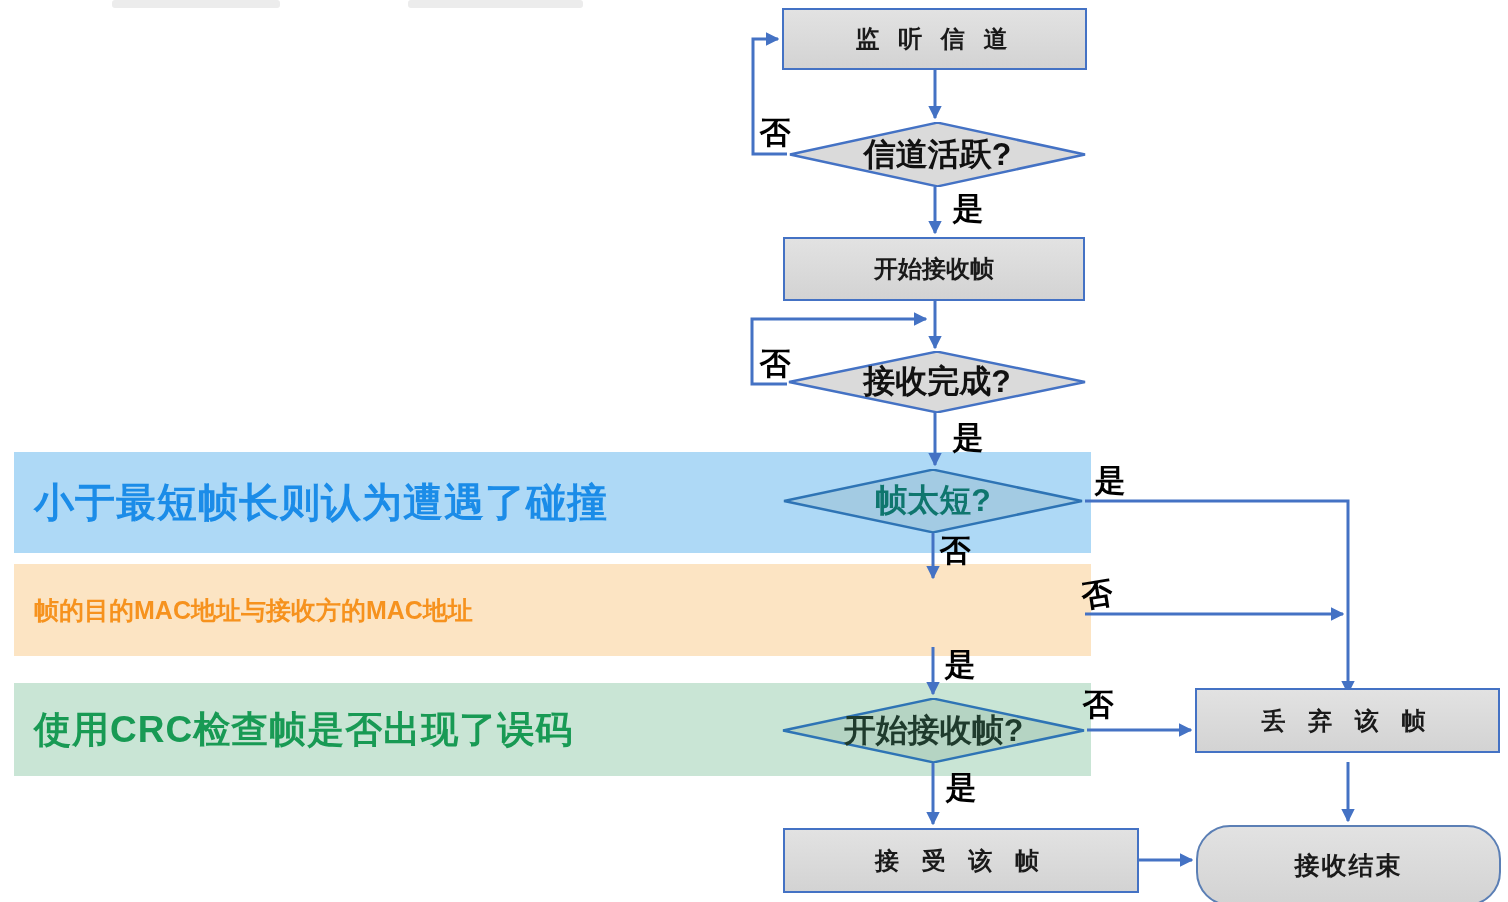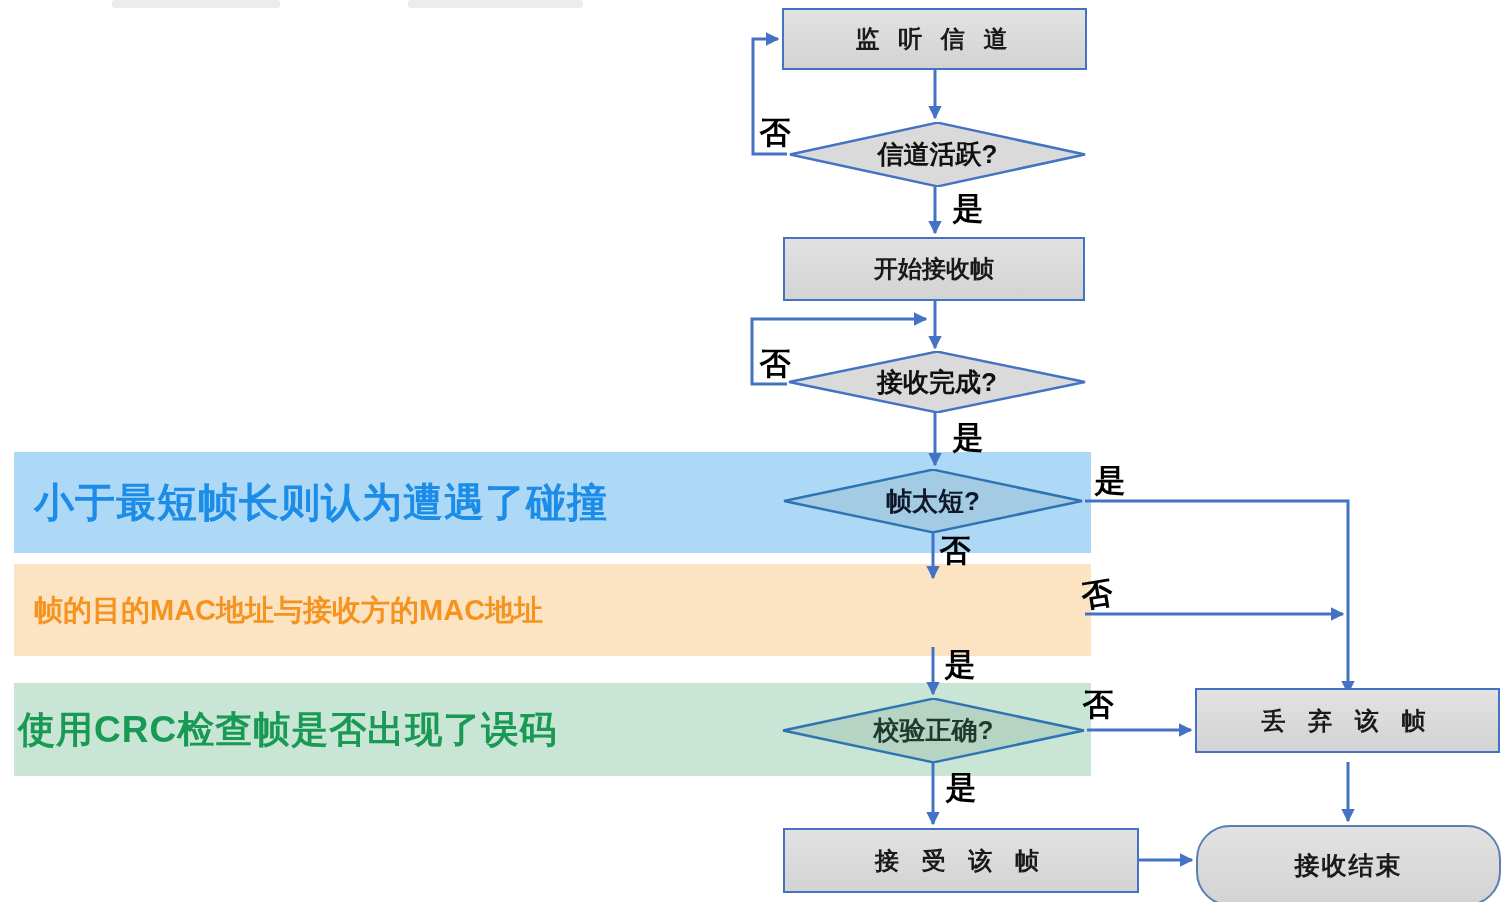--- a/index.html
+++ b/index.html
@@ -11,22 +11,22 @@
   .smudge{position:absolute;top:0;height:8px;background:#ececec;border-radius:3px;}
   .smudge.s1{left:112px;width:168px;}
   .smudge.s2{left:408px;width:175px;}
 
   
   .band{position:absolute;left:14px;width:1077px;display:flex;align-items:center;box-sizing:border-box;}
   .band-blue{top:452px;height:101px;background:#aed9f6;}
   .band-orange{top:564px;height:92px;background:#fce4c3;}
   .band-green{top:683px;height:93px;background:#c9e5d5;}
   .band-blue .band-text{color:#1b8ce8;font-size:40px;font-weight:bold;padding-left:20px;letter-spacing:1px;}
-  .band-green .band-text{color:#189a54;font-size:37px;font-weight:bold;padding-left:4px;letter-spacing:1px;}
-  .band-orange .band-text{color:#f6921e;font-size:29px;font-weight:bold;padding-left:20px;line-height:43px;}
+  .band-green .band-text{color:#189a54;font-size:37px;font-weight:bold;padding-left:20px;letter-spacing:1px;}
+  .band-orange .band-text{color:#f6921e;font-size:25px;font-weight:bold;padding-left:20px;line-height:43px;}
 
   
   svg.wires{position:absolute;left:0;top:0;width:1508px;height:902px;pointer-events:none;}
   .wire{fill:none;stroke:#4472c4;stroke-width:3;}
 
   
   .rect-node{
     position:absolute;display:flex;align-items:center;justify-content:center;
     background:linear-gradient(#e2e2e2,#d3d3d3);border:2.5px solid #4472c4;box-sizing:border-box;
     font-size:24px;font-weight:bold;color:#1a1a1a;
@@ -34,28 +34,28 @@
   .stadium-node{
     position:absolute;display:flex;align-items:center;justify-content:center;
     background:linear-gradient(#e2e2e2,#d3d3d3);border:2.5px solid #5b7fb5;box-sizing:border-box;
     border-radius:34px;font-size:25px;font-weight:bold;color:#1a1a1a;
   }
   .diamond-node{position:absolute;}
   .diamond-node svg{position:absolute;left:0;top:0;width:100%;height:100%;}
   .diamond-node .dlabel{
     position:absolute;left:0;top:0;width:100%;height:100%;
     display:flex;align-items:center;justify-content:center;
-    font-size:26px;font-weight:bold;color:#111;
+    font-size:32px;font-weight:bold;color:#111;
   }
   #n-listen{left:782px;top:8px;width:305px;height:62px;letter-spacing:6px;}
   #n-channel-active{left:787px;top:122px;width:301px;height:65px;}
   #n-start-receive{left:783px;top:237px;width:302px;height:64px;}
   #n-receive-done{left:786px;top:351px;width:302px;height:62px;}
   #n-frame-too-short{left:781px;top:469px;width:304px;height:64px;}
-  #n-frame-too-short .dlabel{color:#0f172a;}
+  #n-frame-too-short .dlabel{color:#0f766e;}
   #n-address-ok{left:781px;top:582px;width:304px;height:65px;}
   #n-address-ok .dlabel{color:#5c4721;}
   #n-crc-ok{left:780px;top:698px;width:307px;height:65px;}
   #n-crc-ok .dlabel{color:#1f3b2d;}
   #n-accept{left:783px;top:828px;width:356px;height:65px;letter-spacing:8px;}
   #n-discard{left:1195px;top:688px;width:305px;height:65px;letter-spacing:8px;}
   #n-finish{left:1196px;top:825px;width:305px;height:81px;letter-spacing:2px;}
 
   
   .edge-label{
@@ -150,21 +150,21 @@
       <polygon points="50,1 99,50 50,99 1,50" fill="#a3cbe3" stroke="#2e74b5" stroke-width="2.5" vector-effect="non-scaling-stroke"></polygon>
     </svg>
     <div class="dlabel">帧太短?</div>
   </div>
 
 
   <div class="diamond-node" id="n-crc-ok">
     <svg viewBox="0 0 100 100" preserveAspectRatio="none">
       <polygon points="50,1 99,50 50,99 1,50" fill="#b5d4c3" stroke="#2e74b5" stroke-width="2.5" vector-effect="non-scaling-stroke"></polygon>
     </svg>
-    <div class="dlabel">校验正确?</div>
+    <div class="dlabel">开始接收帧?</div>
   </div>
 
   <span class="edge-label" id="el-no-channel">否</span>
   <span class="edge-label" id="el-yes-channel">是</span>
   <span class="edge-label" id="el-no-done">否</span>
   <span class="edge-label" id="el-yes-done">是</span>
   <span class="edge-label" id="el-yes-short">是</span>
   <span class="edge-label" id="el-no-short">否</span>
   <span class="edge-label" id="el-no-addr">否</span>
   <span class="edge-label" id="el-yes-addr">是</span>

